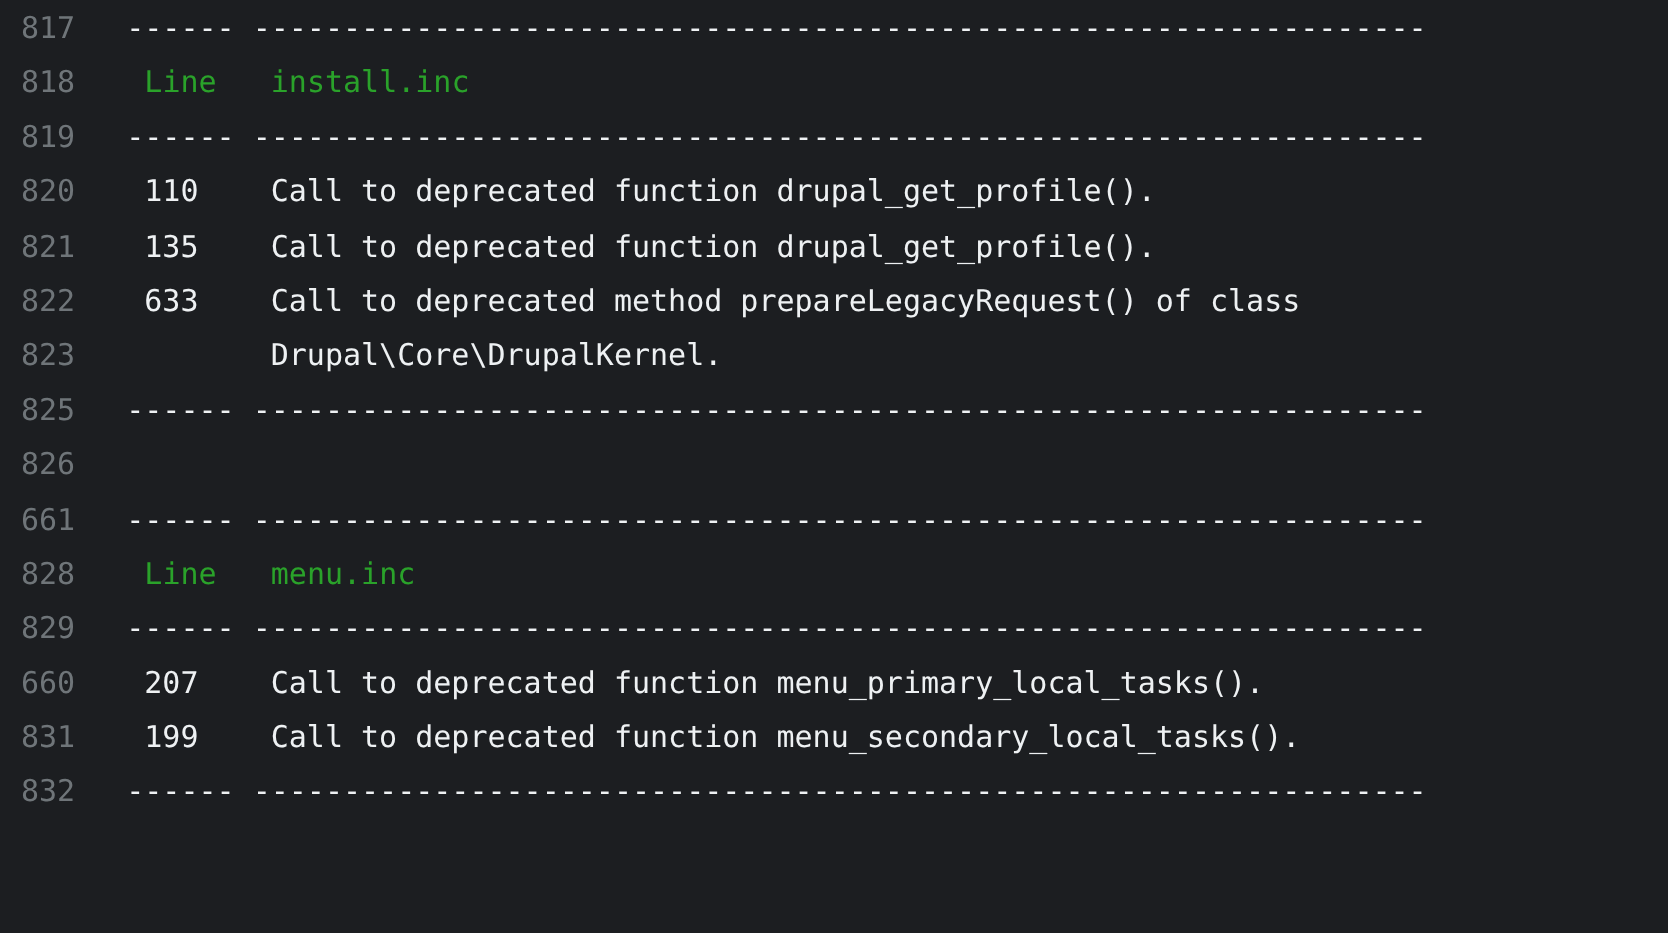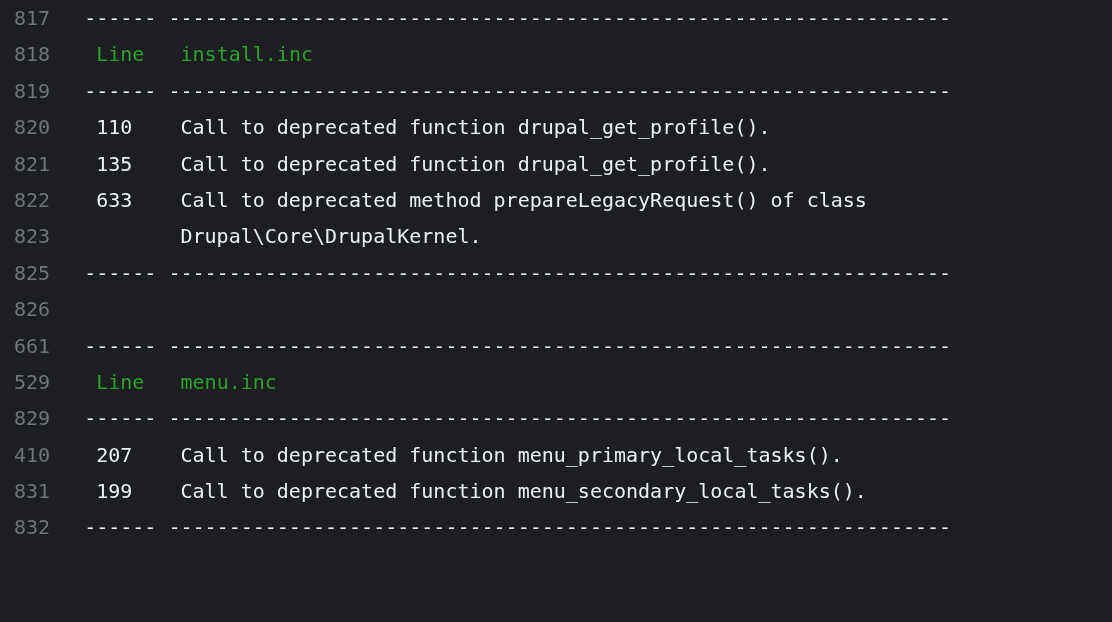--- a/index.html
+++ b/index.html
@@ -52,18 +52,18 @@
     <div class="code-line"><span class="gutter">817</span><span class="content"> ------ -----------------------------------------------------------------</span></div>
     <div class="code-line"><span class="gutter">818</span><span class="content"><span>  </span><span class="green">Line</span><span>   </span><span class="green">install.inc</span></span></div>
     <div class="code-line"><span class="gutter">819</span><span class="content"> ------ -----------------------------------------------------------------</span></div>
     <div class="code-line"><span class="gutter">820</span><span class="content">  110    Call to deprecated function drupal_get_profile().</span></div>
     <div class="code-line"><span class="gutter">821</span><span class="content">  135    Call to deprecated function drupal_get_profile().</span></div>
     <div class="code-line"><span class="gutter">822</span><span class="content">  633    Call to deprecated method prepareLegacyRequest() of class</span></div>
     <div class="code-line"><span class="gutter">823</span><span class="content">         Drupal\Core\DrupalKernel.</span></div>
     <div class="code-line"><span class="gutter">825</span><span class="content"> ------ -----------------------------------------------------------------</span></div>
     <div class="code-line"><span class="gutter">826</span><span class="content"></span></div>
     <div class="code-line"><span class="gutter">661</span><span class="content"> ------ -----------------------------------------------------------------</span></div>
-    <div class="code-line"><span class="gutter">529</span><span class="content"><span>  </span><span class="green">Line</span><span>   </span><span class="green">menu.inc</span></span></div>
+    <div class="code-line"><span class="gutter">828</span><span class="content"><span>  </span><span class="green">Line</span><span>   </span><span class="green">menu.inc</span></span></div>
     <div class="code-line"><span class="gutter">829</span><span class="content"> ------ -----------------------------------------------------------------</span></div>
-    <div class="code-line"><span class="gutter">410</span><span class="content">  207    Call to deprecated function menu_primary_local_tasks().</span></div>
+    <div class="code-line"><span class="gutter">660</span><span class="content">  207    Call to deprecated function menu_primary_local_tasks().</span></div>
     <div class="code-line"><span class="gutter">831</span><span class="content">  199    Call to deprecated function menu_secondary_local_tasks().</span></div>
     <div class="code-line"><span class="gutter">832</span><span class="content"> ------ -----------------------------------------------------------------</span></div>
   </div>
 
 </body></html>

